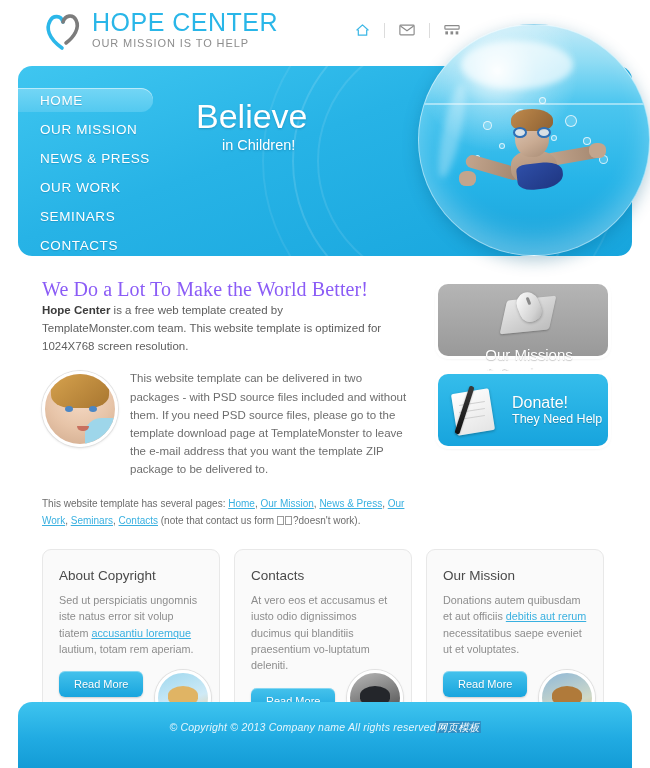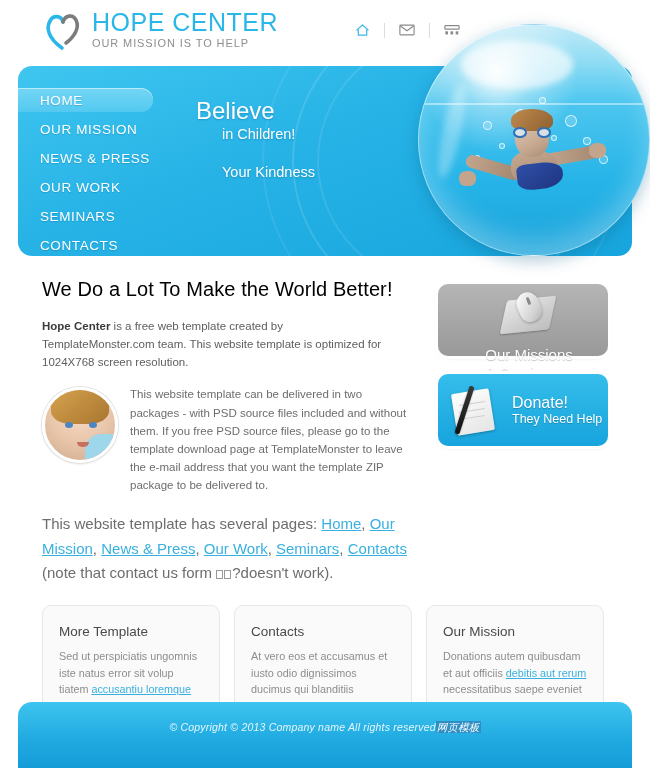--- a/index.html
+++ b/index.html
@@ -127,21 +127,21 @@
     box-shadow: inset 0 1px 0 rgba(255,255,255,0.5);
   }
 
   .slogan {
     position: absolute;
     left: 178px;
     top: 32px;
     color: #ffffff;
   }
   .slogan-big {
-    font-size: 24px;
+    font-size: 34px;
     line-height: 1.1;
     text-shadow: 0 1px 2px rgba(0,70,110,0.3);
   }
   .slogan-small {
     font-size: 14.5px;
     padding-left: 26px;
     line-height: 1.5;
     text-shadow: 0 1px 2px rgba(0,70,110,0.3);
   }
   .slogan-gap { height: 16px; }
@@ -240,24 +240,24 @@
   .hand-r { left: 118px; top: 38px; }
 
   
   .main {
     padding: 22px 42px 0 42px;
     position: relative;
   }
 
   .h1 {
     font-size: 20px;
-    color: #000000;
+    color: #8b5cf6;
     font-weight: 400;
     letter-spacing: 0.1px;
-    margin-bottom: 16px;
+    font-family: Liberation Serif, serif;
   }
 
   .intro {
     font-size: 11.5px;
     color: #5e5e5e;
     line-height: 1.58;
     width: 345px;
     margin-bottom: 14px;
   }
   .intro b { color: #3c3c3c; }
@@ -299,21 +299,21 @@
     background: #9ed6ea; border-radius: 50% 0 0 0;
   }
 
   .about-text {
     font-size: 11.5px;
     color: #6d6d6d;
     line-height: 1.58;
   }
 
   .pages-note {
-    font-size: 15px;
+    font-size: 10px;
     color: #6d6d6d;
     line-height: 1.62;
     width: 385px;
   }
   .pages-note a {
     color: #39b0e0;
     text-decoration: underline;
     cursor: pointer;
   }
   .tofu {
@@ -564,21 +564,20 @@
       <div class="nav-item">NEWS &amp; PRESS</div>
       <div class="nav-item">OUR WORK</div>
       <div class="nav-item">SEMINARS</div>
       <div class="nav-item">CONTACTS</div>
     </div>
 
     <div class="slogan">
       <div class="slogan-big">Believe</div>
       <div class="slogan-small">in Children!</div>
       <div class="slogan-gap"></div>
-      <div class="slogan-small">Your Kindness</div>
     </div>
   </div>
 
   <div class="fishbowl">
     <div class="bowl-waterline"></div>
     <div class="bowl-glare"></div>
     <div class="bowl-glare2"></div>
 
     <div class="bubble" style="width:9px;height:9px;left:64px;top:96px;"></div>
     <div class="bubble" style="width:6px;height:6px;left:80px;top:118px;"></div>
@@ -644,34 +643,34 @@
   </p>
 
   <div class="about-row">
     <div class="avatar">
       <div class="av-bg"></div>
       <div class="av-hair"></div>
       <div class="av-eye l"></div>
       <div class="av-eye r"></div>
       <div class="av-mouth"></div>
     </div>
-    <div class="about-text">This website template can be delivered in two packages - with PSD source files included and without them. If you free PSD source files, please go to the template download page at TemplateMonster to leave the e-mail address that you want the template ZIP package to be delivered to.</div>
+    <div class="about-text">This website template can be delivered in two packages - with PSD source files included and without them. If you need PSD source files, please go to the template download page at TemplateMonster to leave the e-mail address that you want the template ZIP package to be delivered to.</div>
   </div>
 
   <p class="pages-note">
     <span>This website template has several pages: </span><a>Home</a>, <a>Our Mission</a>, <a>News &amp; Press</a>, <a>Our Work</a>, <a>Seminars</a>, <a>Contacts</a><span> (note that contact us form </span><span class="tofu"></span><span class="tofu"></span><span>?doesn't work).</span>
   </p>
 </div>
 
 <div class="articles-wrap">
 
   <div class="cards">
 
     <div class="card">
-      <div class="card-title">More Template</div>
+      <div class="card-title">About Copyright</div>
       <div class="card-text">
         <span>Sed ut perspiciatis ungomnis iste natus error sit volup tiatem </span><a>accusantiu loremque</a><span> lautium, totam rem aperiam.</span>
       </div>
       <button class="readmore">Read More</button>
       <div class="card-thumb thumb-a">
 
         <div class="th-hair hair-blonde"></div>
       </div>
     </div>
 

